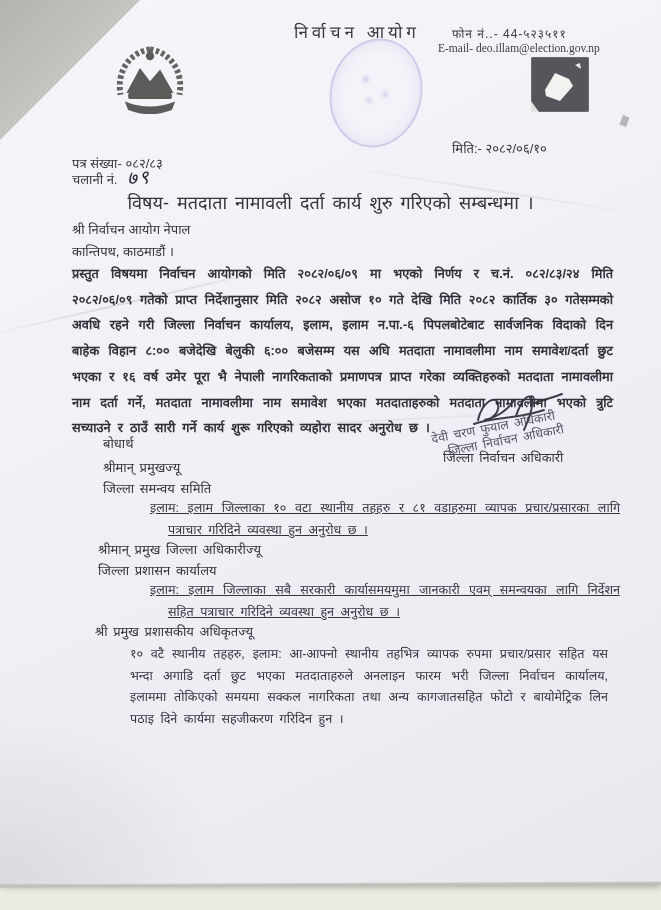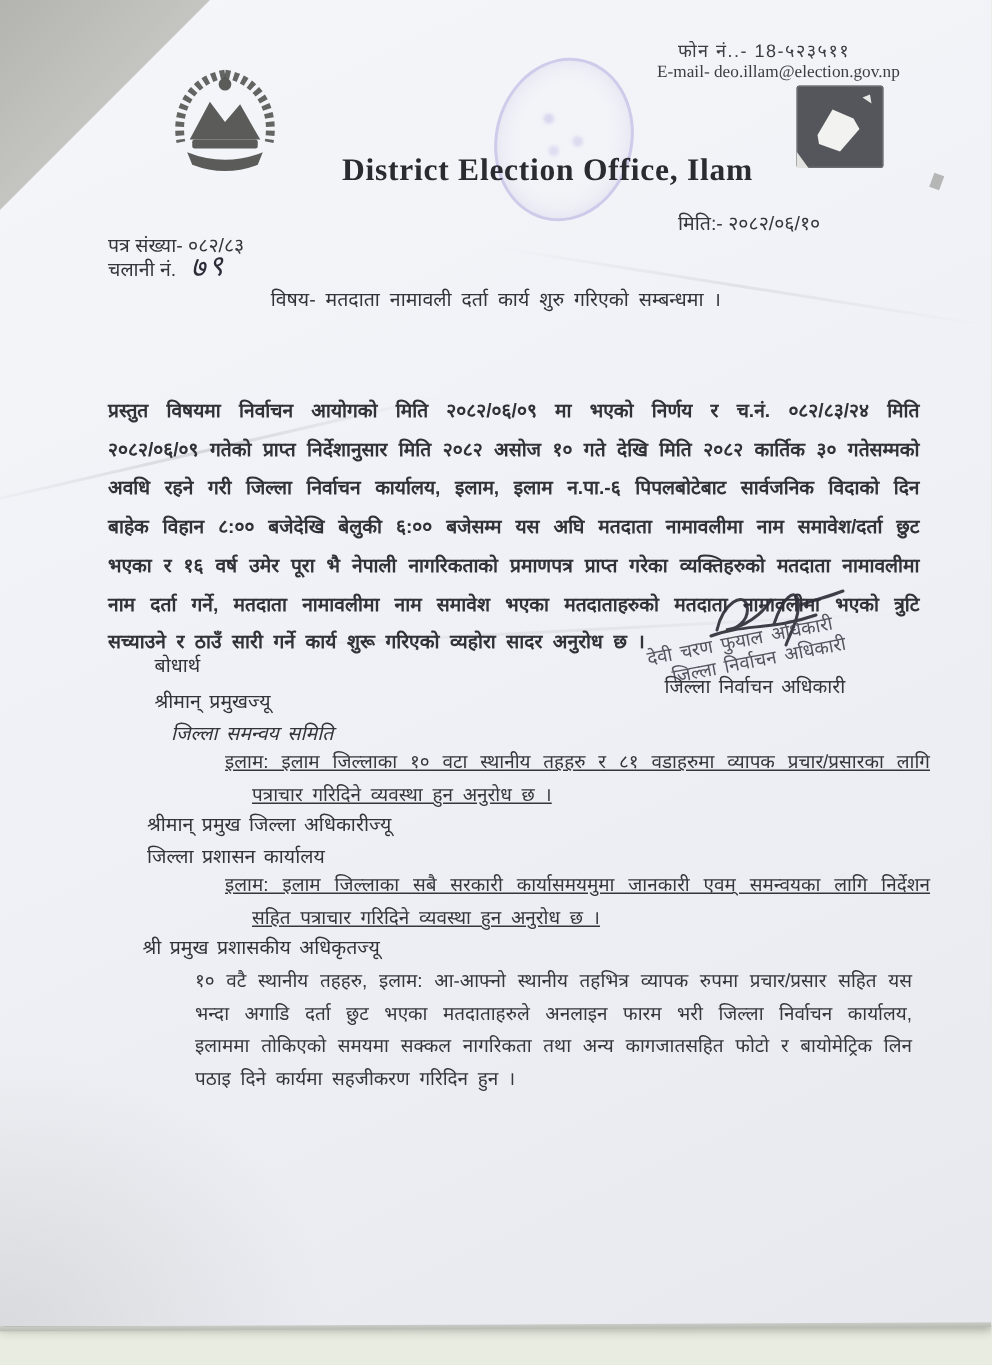--- a/index.html
+++ b/index.html
@@ -28,21 +28,21 @@
   .shade-bl{position:absolute;left:0;top:700px;width:220px;height:184px;
     background:radial-gradient(ellipse at 0% 100%,rgba(160,163,155,.25),transparent 70%);}
   .abs{position:absolute;}
   .header-org{font-size:17px;letter-spacing:4px;color:#3a3b41;}
   .phone{font-size:12px;color:#3c3d43;letter-spacing:1px;}
   .email{font-family:Liberation Serif, serif;font-size:11.5px;color:#3c3d43;}
   .title-np{font-size:28px;font-weight:bold;letter-spacing:1px;color:#2d2e34;}
   .title-en{font-family:"Liberation Serif","DejaVu Serif",serif;font-size:21px;font-weight:bold;color:#2a2b30;letter-spacing:.5px;}
   .meta{font-size:13px;color:#35363c;}
   .hand{font-family:"DejaVu Serif","Liberation Serif",serif;font-style:italic;font-size:19px;color:#2b2c38;display:inline-block;transform:rotate(-4deg);letter-spacing:2px;}
-  .subject{font-size:13px;color:#33343a;text-align:center;width:661px;word-spacing:3px;}
+  .subject{font-size:18px;color:#33343a;text-align:center;width:661px;word-spacing:3px;}
   .addr{font-size:13px;line-height:21.5px;color:#33343a;}
   .bodytext{
     width:541px;font-size:12.8px;line-height:25.7px;text-align:justify;
     word-spacing:3.5px;color:#313238;font-weight:bold;
   }
   .ccline{font-size:13px;color:#33343a;word-spacing:2px;}
   .ccnote{font-size:12.6px;line-height:21.5px;text-align:justify;word-spacing:3px;color:#35363c;}
   .hang{padding-left:0;text-indent:-18px;margin-left:18px;text-decoration:underline;}
   .stamp-round{
     width:88px;height:106px;border:2px solid rgba(95,85,190,.25);border-radius:50%;
@@ -93,45 +93,49 @@
         </g>
       </svg>
     </div>
 
     <div class="abs" style="left:330px;top:38px;">
       <div class="stamp-round">
           <div class="inner"></div>
         </div>
     </div>
 
-    <div class="abs phone" style="left:452px;top:25px;">फोन नं..- 18-५२३५११</div>
+    <div class="abs header-org" style="left:294px;top:20px;">निर्वाचन आयोग</div>
+    <div class="abs phone" style="left:452px;top:25px;">फोन नं..- 44-५२३५११</div>
     <div class="abs email" style="left:438px;top:42px;">E-mail- deo.illam@election.gov.np</div>
 
 
     <div class="abs" style="left:531px;top:57px;">
       <div class="logo-box">
         <svg width="58" height="55" viewBox="0 0 58 55">
           <polygon points="14,33 24,16 38,22 42,29 29,44 15,39" fill="#f2f2f0"></polygon>
           <polygon points="44,8 49,6 50,12" fill="#e8e8e6"></polygon>
           <polygon points="0,44 8,55 0,55" fill="#e2e3e0"></polygon>
         </svg>
       </div>
     </div>
 
-    <div class="abs title-en" style="left:200px;top:101px;width:330px;text-align:center;">District Election Office, Ilam</div>
 
     <div class="abs meta" style="left:72px;top:142px;margin-top:12px;">पत्र संख्या- ०८२/८३</div>
     <div class="abs meta" style="left:452px;top:139px;">मिति:- २०८२/०६/१०</div>
     <div class="abs meta" style="left:72px;top:164px;">
       <span>चलानी नं.</span>
       <span class="hand" style="margin-left:6px;">७९</span>
     </div>
 
     <div class="abs subject" style="left:0;top:190px;">विषय- मतदाता नामावली दर्ता कार्य शुरु गरिएको सम्बन्धमा ।</div>
 
+    <div class="abs addr" style="left:72px;top:219px;">
+      <div>श्री निर्वाचन आयोग नेपाल</div>
+      <div>कान्तिपथ, काठमाडौं ।</div>
+    </div>
 
     <div class="abs bodytext" style="left:72px;top:261px;">प्रस्तुत विषयमा निर्वाचन आयोगको मिति २०८२/०६/०९ मा भएको निर्णय र च.नं. ०८२/८३/२४ मिति २०८२/०६/०९ गतेको प्राप्त निर्देशानुसार मिति २०८२ असोज १० गते देखि मिति २०८२ कार्तिक ३० गतेसम्मको अवधि रहने गरी जिल्ला निर्वाचन कार्यालय, इलाम, इलाम न.पा.-६ पिपलबोटेबाट सार्वजनिक विदाको दिन बाहेक विहान ८:०० बजेदेखि बेलुकी ६:०० बजेसम्म यस अघि मतदाता नामावलीमा नाम समावेश/दर्ता छुट भएका र १६ वर्ष उमेर पूरा भै नेपाली नागरिकताको प्रमाणपत्र प्राप्त गरेका व्यक्तिहरुको मतदाता नामावलीमा नाम दर्ता गर्ने, मतदाता नामावलीमा नाम समावेश भएका मतदाताहरुको मतदाता नामावलीमा भएको त्रुटि सच्याउने र ठाउँ सारी गर्ने कार्य शुरू गरिएको व्यहोरा सादर अनुरोध छ ।</div>
 
     <div class="abs" style="left:472px;top:390px;width:96px;height:42px;">
       <svg width="96" height="42" viewBox="0 0 96 42">
         <g fill="none" stroke="#2e2f38" stroke-width="2" stroke-linecap="round" opacity=".92">
           <path d="M6 30 C10 12 24 4 26 14 C28 24 18 30 12 30 C24 28 36 20 42 10"></path>
           <path d="M44 26 C50 8 58 2 60 10 C62 20 54 34 52 40"></path>
           <path d="M2 34 C22 26 44 30 72 20"></path>
           <path d="M60 14 C70 10 80 8 90 4"></path>
@@ -141,21 +145,21 @@
 
     <div class="abs sig-stamp" style="left:436px;top:430px;">
       <div>देवी चरण फुयाल अधिकारी</div>
       <div style="margin-left:14px;margin-top:-2px;">जिल्ला निर्वाचन अधिकारी</div>
     </div>
     <div class="abs designation" style="left:443px;top:448px;">जिल्ला निर्वाचन अधिकारी</div>
 
     <div class="abs ccline" style="left:103px;top:434px;">बोधार्थ</div>
 
     <div class="abs ccline" style="left:103px;top:458px;">श्रीमान् प्रमुखज्यू</div>
-    <div class="abs ccline" style="left:114px;top:479px;font-style:italic;">जिल्ला समन्वय समिति</div>
+    <div class="abs ccline" style="left:103px;top:479px;">जिल्ला समन्वय समिति</div>
     <div class="abs ccnote hang" style="left:150px;top:498px;width:452px;">इलाम: इलाम जिल्लाका १० वटा स्थानीय तहहरु र ८१ वडाहरुमा व्यापक प्रचार/प्रसारका लागि पत्राचार गरिदिने व्यवस्था हुन अनुरोध छ ।</div>
 
     <div class="abs ccline" style="left:98px;top:540px;">श्रीमान् प्रमुख जिल्ला अधिकारीज्यू</div>
     <div class="abs ccline" style="left:98px;top:561px;">जिल्ला प्रशासन कार्यालय</div>
     <div class="abs ccnote hang" style="left:150px;top:580px;width:452px;">इलाम: इलाम जिल्लाका सबै सरकारी कार्यासमयमुमा जानकारी एवम् समन्वयका लागि निर्देशन सहित पत्राचार गरिदिने व्यवस्था हुन अनुरोध छ ।</div>
 
     <div class="abs ccline" style="left:95px;top:622px;">श्री प्रमुख प्रशासकीय अधिकृतज्यू</div>
     <div class="abs ccnote" style="left:130px;top:644px;width:478px;">१० वटै स्थानीय तहहरु, इलाम: आ-आफ्नो स्थानीय तहभित्र व्यापक रुपमा प्रचार/प्रसार सहित यस भन्दा अगाडि दर्ता छुट भएका मतदाताहरुले अनलाइन फारम भरी जिल्ला निर्वाचन कार्यालय, इलाममा तोकिएको समयमा सक्कल नागरिकता तथा अन्य कागजातसहित फोटो र बायोमेट्रिक लिन पठाइ दिने कार्यमा सहजीकरण गरिदिन हुन ।</div>
 
     <div class="abs edge-mark" style="left:621px;top:116px;"></div>

